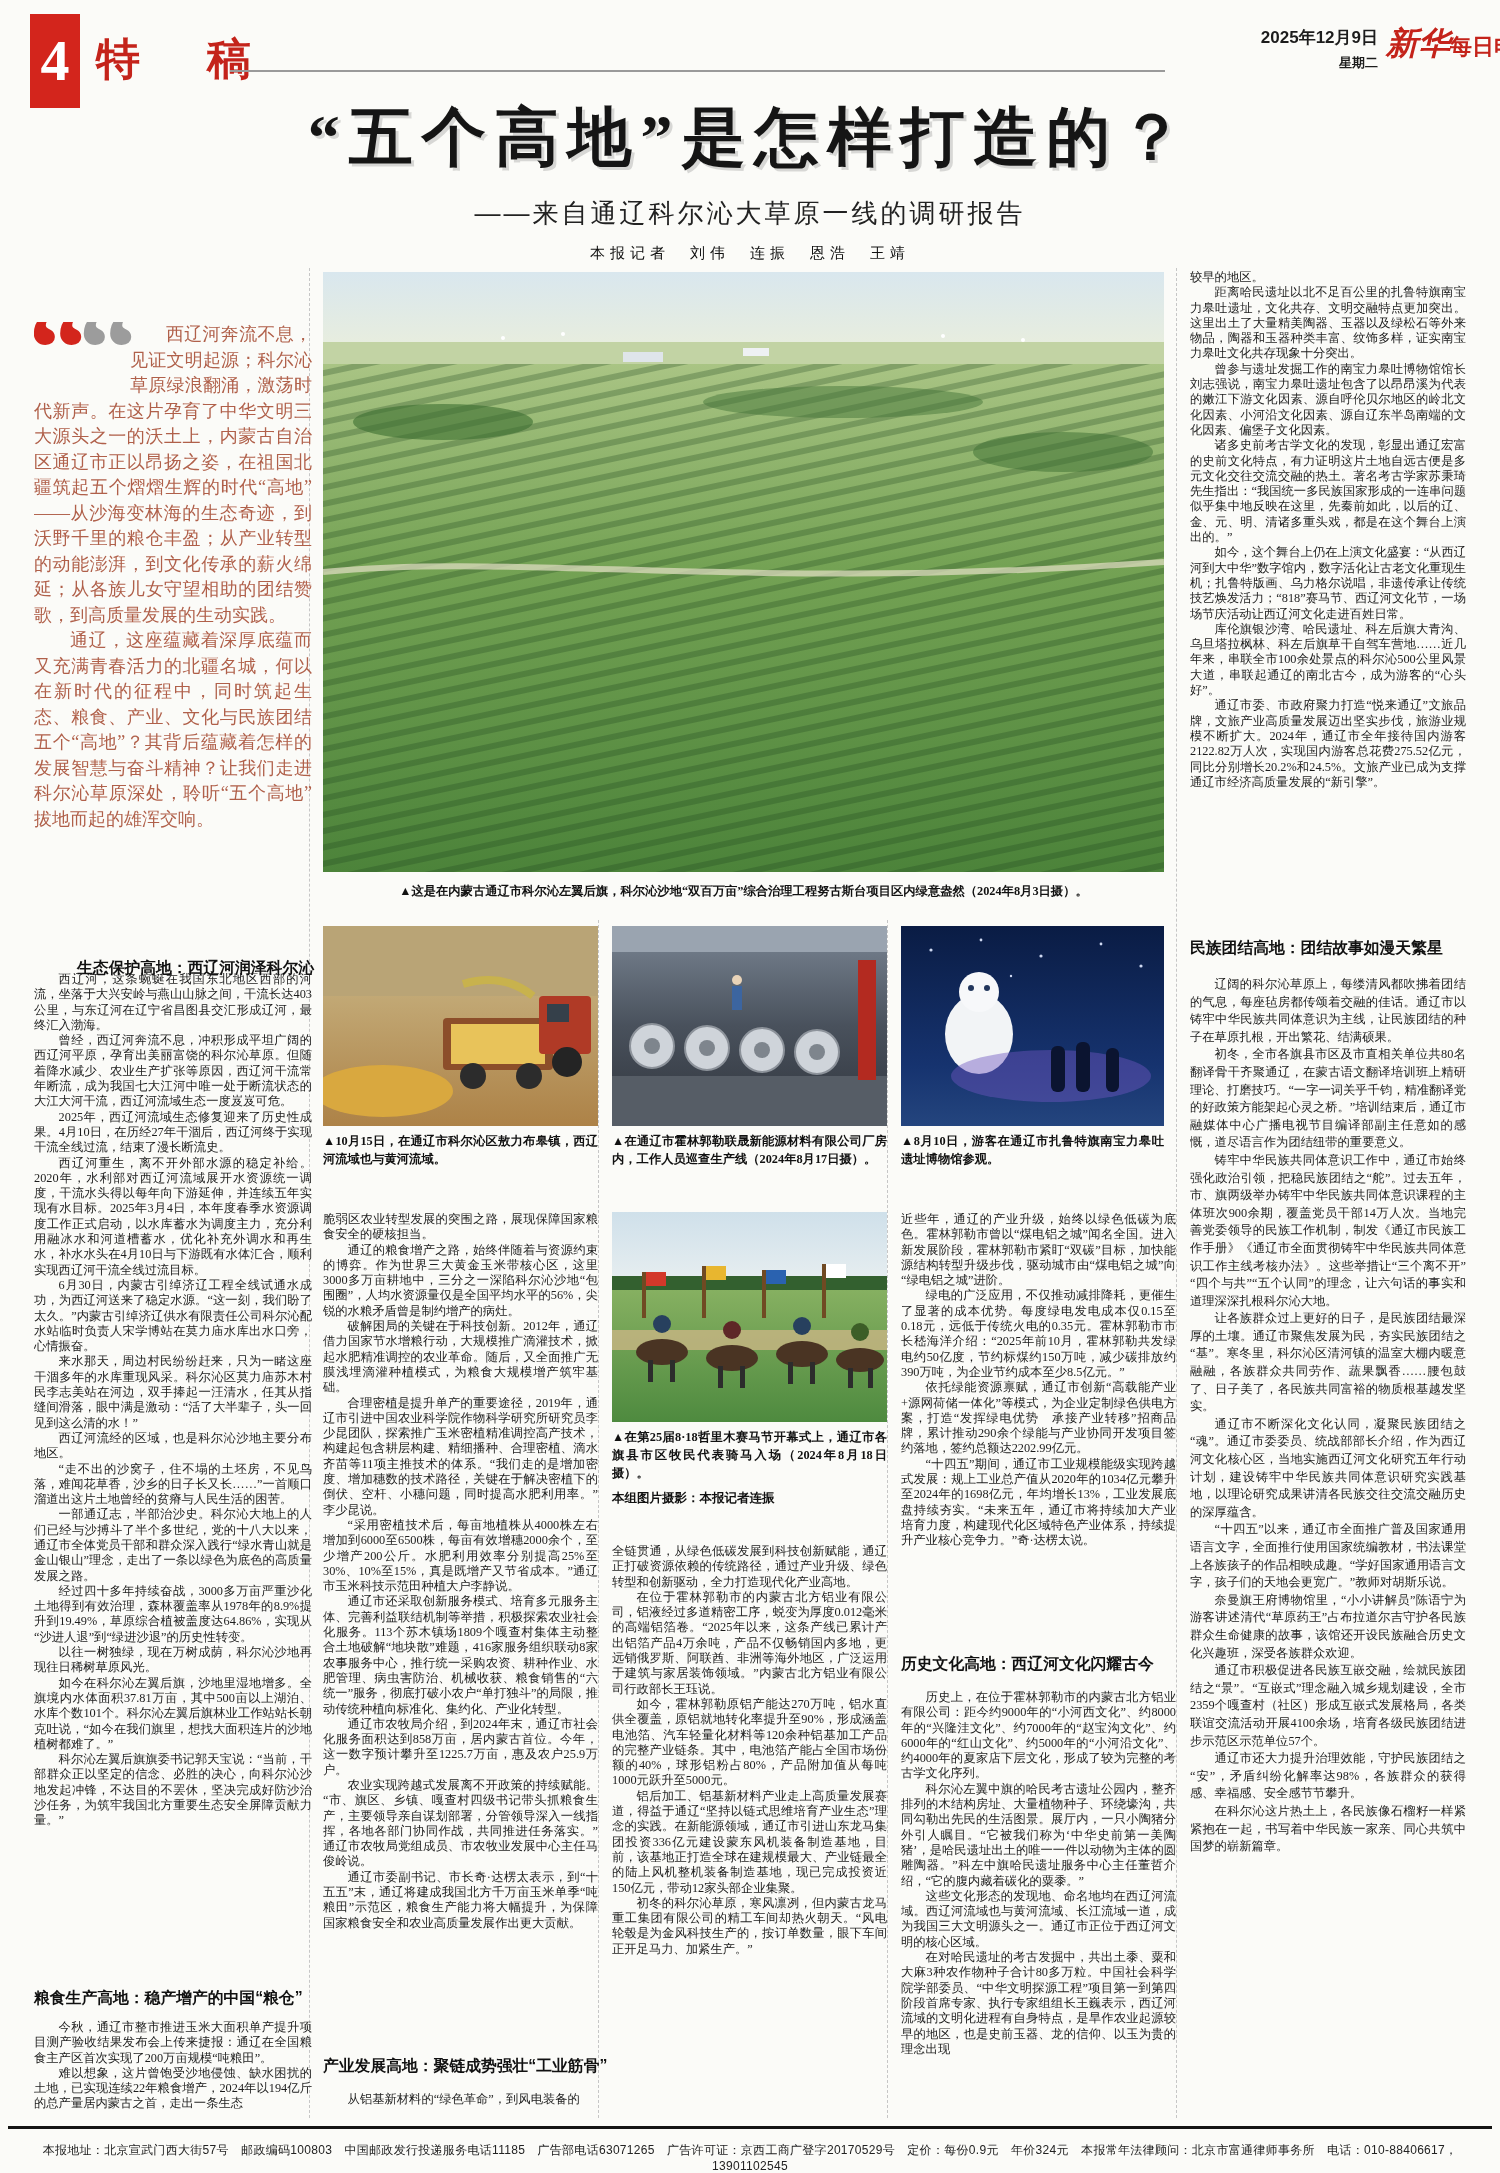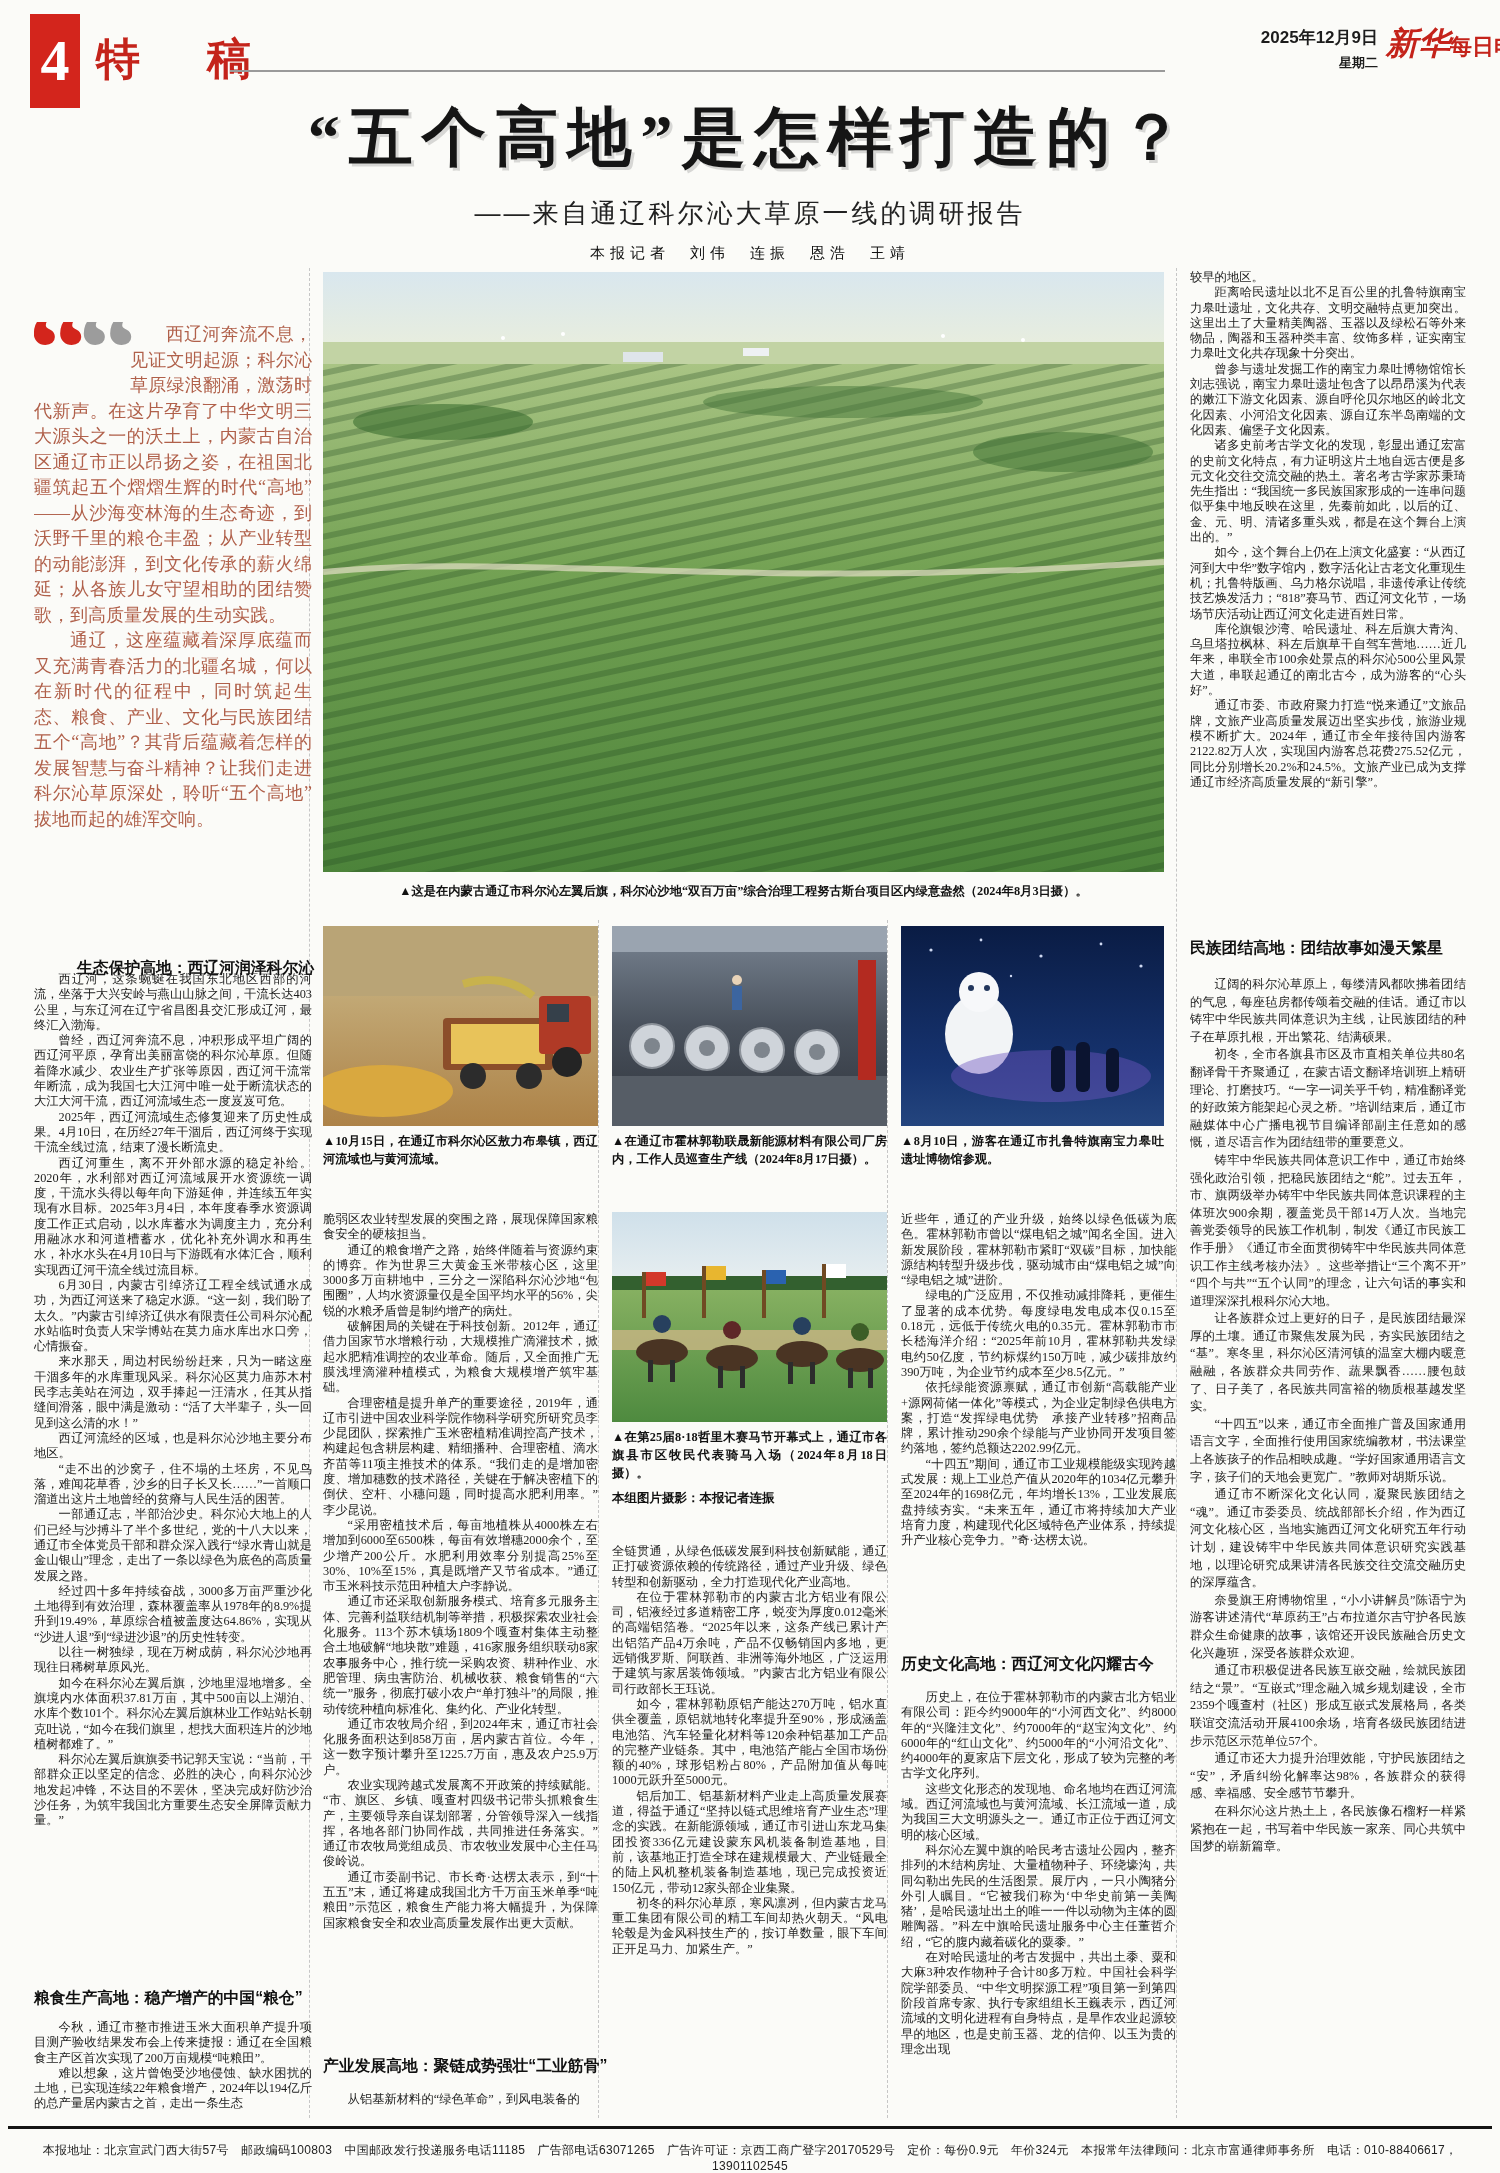--- a/index.html
+++ b/index.html
@@ -311,42 +311,42 @@
 
   <div class="blk body flush" style="left:901px;top:1212px;width:275px;height:436px;">
       <p>近些年，通辽的产业升级，始终以绿色低碳为底色。霍林郭勒市曾以“煤电铝之城”闻名全国。进入新发展阶段，霍林郭勒市紧盯“双碳”目标，加快能源结构转型升级步伐，驱动城市由“煤电铝之城”向“绿电铝之城”进阶。</p>
       <p>绿电的广泛应用，不仅推动减排降耗，更催生了显著的成本优势。每度绿电发电成本仅0.15至0.18元，远低于传统火电的0.35元。霍林郭勒市市长嵇海洋介绍：“2025年前10月，霍林郭勒共发绿电约50亿度，节约标煤约150万吨，减少碳排放约390万吨，为企业节约成本至少8.5亿元。”</p>
       <p>依托绿能资源禀赋，通辽市创新“高载能产业+源网荷储一体化”等模式，为企业定制绿色供电方案，打造“发挥绿电优势　承接产业转移”招商品牌，累计推动290余个绿能与产业协同开发项目签约落地，签约总额达2202.99亿元。</p>
       <p>“十四五”期间，通辽市工业规模能级实现跨越式发展：规上工业总产值从2020年的1034亿元攀升至2024年的1698亿元，年均增长13%，工业发展底盘持续夯实。“未来五年，通辽市将持续加大产业培育力度，构建现代化区域特色产业体系，持续提升产业核心竞争力。”奇·达楞太说。</p>
     </div>
   <div class="sec-head" style="position:absolute;left:901px;top:1654px;width:285px;">历史文化高地：西辽河文化闪耀古今</div>
   <div class="blk body" style="left:901px;top:1690px;width:275px;height:430px;">
       <p>历史上，在位于霍林郭勒市的内蒙古北方铝业有限公司：距今约9000年的“小河西文化”、约8000年的“兴隆洼文化”、约7000年的“赵宝沟文化”、约6000年的“红山文化”、约5000年的“小河沿文化”、约4000年的夏家店下层文化，形成了较为完整的考古学文化序列。</p>
+      <p>科尔沁左翼中旗的哈民考古遗址公园内，整齐排列的木结构房址、大量植物种子、环绕壕沟，共同勾勒出先民的生活图景。展厅内，一只小陶猪分外引人瞩目。“它被我们称为‘中华史前第一美陶猪’，是哈民遗址出土的唯一一件以动物为主体的圆雕陶器。”科左中旗哈民遗址服务中心主任董哲介绍，“它的腹内藏着碳化的粟黍。”</p>
       <p>这些文化形态的发现地、命名地均在西辽河流域。西辽河流域也与黄河流域、长江流域一道，成为我国三大文明源头之一。通辽市正位于西辽河文明的核心区域。</p>
-      <p>科尔沁左翼中旗的哈民考古遗址公园内，整齐排列的木结构房址、大量植物种子、环绕壕沟，共同勾勒出先民的生活图景。展厅内，一只小陶猪分外引人瞩目。“它被我们称为‘中华史前第一美陶猪’，是哈民遗址出土的唯一一件以动物为主体的圆雕陶器。”科左中旗哈民遗址服务中心主任董哲介绍，“它的腹内藏着碳化的粟黍。”</p>
       <p>在对哈民遗址的考古发掘中，共出土黍、粟和大麻3种农作物种子合计80多万粒。中国社会科学院学部委员、“中华文明探源工程”项目第一到第四阶段首席专家、执行专家组组长王巍表示，西辽河流域的文明化进程有自身特点，是旱作农业起源较早的地区，也是史前玉器、龙的信仰、以玉为贵的理念出现</p>
     </div>
 
   <div class="blk body flush" style="left:1190px;top:270px;width:276px;height:662px;">
       <p>较早的地区。</p>
       <p>距离哈民遗址以北不足百公里的扎鲁特旗南宝力皋吐遗址，文化共存、文明交融特点更加突出。这里出土了大量精美陶器、玉器以及绿松石等外来物品，陶器和玉器种类丰富、纹饰多样，证实南宝力皋吐文化共存现象十分突出。</p>
       <p>曾参与遗址发掘工作的南宝力皋吐博物馆馆长刘志强说，南宝力皋吐遗址包含了以昂昂溪为代表的嫩江下游文化因素、源自呼伦贝尔地区的岭北文化因素、小河沿文化因素、源自辽东半岛南端的文化因素、偏堡子文化因素。</p>
       <p>诸多史前考古学文化的发现，彰显出通辽宏富的史前文化特点，有力证明这片土地自远古便是多元文化交往交流交融的热土。著名考古学家苏秉琦先生指出：“我国统一多民族国家形成的一连串问题似乎集中地反映在这里，先秦前如此，以后的辽、金、元、明、清诸多重头戏，都是在这个舞台上演出的。”</p>
       <p>如今，这个舞台上仍在上演文化盛宴：“从西辽河到大中华”数字馆内，数字活化让古老文化重现生机；扎鲁特版画、乌力格尔说唱，非遗传承让传统技艺焕发活力；“818”赛马节、西辽河文化节，一场场节庆活动让西辽河文化走进百姓日常。</p>
       <p>库伦旗银沙湾、哈民遗址、科左后旗大青沟、乌旦塔拉枫林、科左后旗草干自驾车营地……近几年来，串联全市100余处景点的科尔沁500公里风景大道，串联起通辽的南北古今，成为游客的“心头好”。</p>
       <p>通辽市委、市政府聚力打造“悦来通辽”文旅品牌，文旅产业高质量发展迈出坚实步伐，旅游业规模不断扩大。2024年，通辽市全年接待国内游客2122.82万人次，实现国内游客总花费275.52亿元，同比分别增长20.2%和24.5%。文旅产业已成为支撑通辽市经济高质量发展的“新引擎”。</p>
     </div>
   <div class="sec-head" style="position:absolute;left:1190px;top:938px;width:285px;">民族团结高地：团结故事如漫天繁星</div>
   <div class="blk body" style="left:1190px;top:976px;width:276px;height:1142px;line-height:17.6px;">
       <p>辽阔的科尔沁草原上，每缕清风都吹拂着团结的气息，每座毡房都传颂着交融的佳话。通辽市以铸牢中华民族共同体意识为主线，让民族团结的种子在草原扎根，开出繁花、结满硕果。</p>
       <p>初冬，全市各旗县市区及市直相关单位共80名翻译骨干齐聚通辽，在蒙古语文翻译培训班上精研理论、打磨技巧。“一字一词关乎千钧，精准翻译党的好政策方能架起心灵之桥。”培训结束后，通辽市融媒体中心广播电视节目编译部副主任意如的感慨，道尽语言作为团结纽带的重要意义。</p>
       <p>铸牢中华民族共同体意识工作中，通辽市始终强化政治引领，把稳民族团结之“舵”。过去五年，市、旗两级举办铸牢中华民族共同体意识课程的主体班次900余期，覆盖党员干部14万人次。当地完善党委领导的民族工作机制，制发《通辽市民族工作手册》《通辽市全面贯彻铸牢中华民族共同体意识工作主线考核办法》。这些举措让“三个离不开”“四个与共”“五个认同”的理念，让六句话的事实和道理深深扎根科尔沁大地。</p>
       <p>让各族群众过上更好的日子，是民族团结最深厚的土壤。通辽市聚焦发展为民，夯实民族团结之“基”。寒冬里，科尔沁区清河镇的温室大棚内暖意融融，各族群众共同劳作、蔬果飘香……腰包鼓了、日子美了，各民族共同富裕的物质根基越发坚实。</p>
+      <p>通辽市不断深化文化认同，凝聚民族团结之“魂”。通辽市委委员、统战部部长介绍，作为西辽河文化核心区，当地实施西辽河文化研究五年行动计划，建设铸牢中华民族共同体意识研究实践基地，以理论研究成果讲清各民族交往交流交融历史的深厚蕴含。</p>
       <p>“十四五”以来，通辽市全面推广普及国家通用语言文字，全面推行使用国家统编教材，书法课堂上各族孩子的作品相映成趣。“学好国家通用语言文字，孩子们的天地会更宽广。”教师对胡斯乐说。</p>
-      <p>通辽市不断深化文化认同，凝聚民族团结之“魂”。通辽市委委员、统战部部长介绍，作为西辽河文化核心区，当地实施西辽河文化研究五年行动计划，建设铸牢中华民族共同体意识研究实践基地，以理论研究成果讲清各民族交往交流交融历史的深厚蕴含。</p>
       <p>奈曼旗王府博物馆里，“小小讲解员”陈语宁为游客讲述清代“草原药王”占布拉道尔吉守护各民族群众生命健康的故事，该馆还开设民族融合历史文化兴趣班，深受各族群众欢迎。</p>
       <p>通辽市积极促进各民族互嵌交融，绘就民族团结之“景”。“互嵌式”理念融入城乡规划建设，全市2359个嘎查村（社区）形成互嵌式发展格局，各类联谊交流活动开展4100余场，培育各级民族团结进步示范区示范单位57个。</p>
       <p>通辽市还大力提升治理效能，守护民族团结之“安”，矛盾纠纷化解率达98%，各族群众的获得感、幸福感、安全感节节攀升。</p>
       <p>在科尔沁这片热土上，各民族像石榴籽一样紧紧抱在一起，书写着中华民族一家亲、同心共筑中国梦的崭新篇章。</p>
     </div>
 
   <div class="footrule"></div>
   <div class="footer">本报地址：北京宣武门西大街57号　邮政编码100803　中国邮政发行投递服务电话11185　广告部电话63071265　广告许可证：京西工商广登字20170529号　定价：每份0.9元　年价324元　本报常年法律顾问：北京市富通律师事务所　电话：010-88406617，13901102545</div>
 
 </div>

